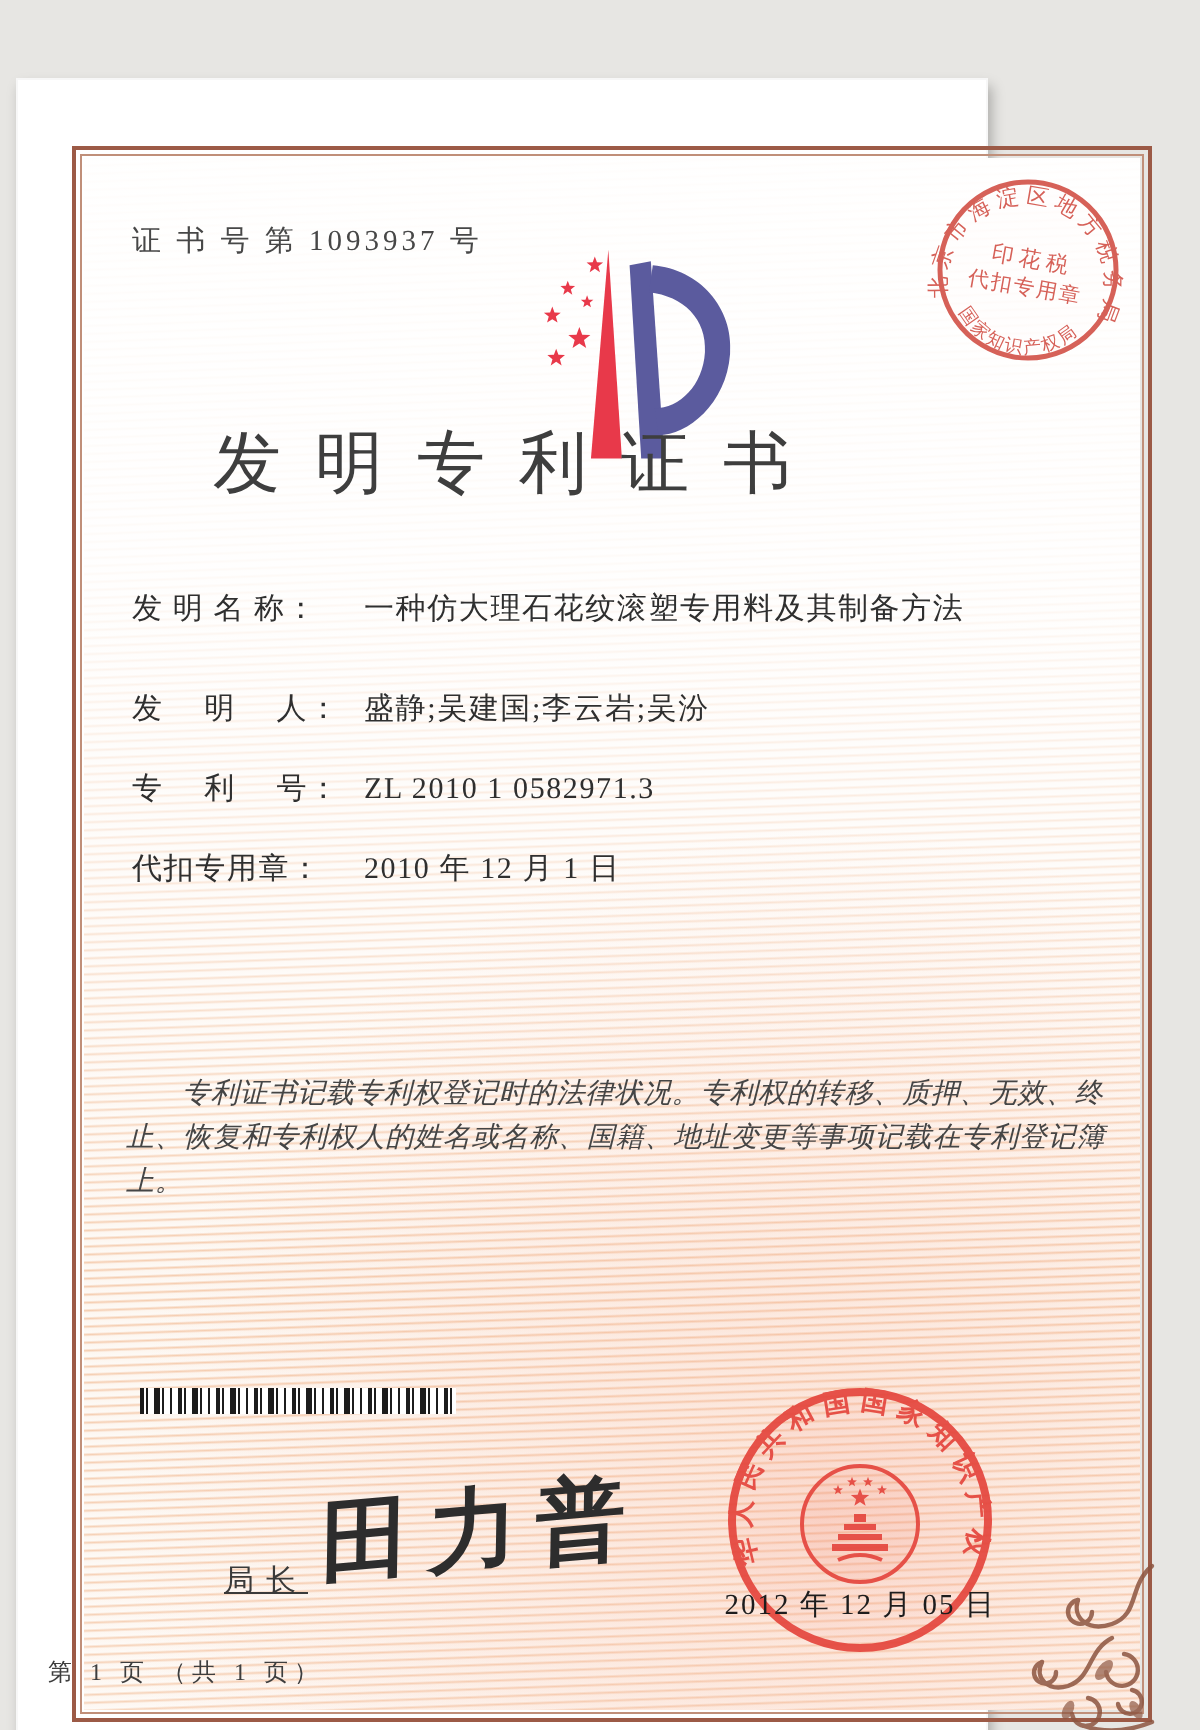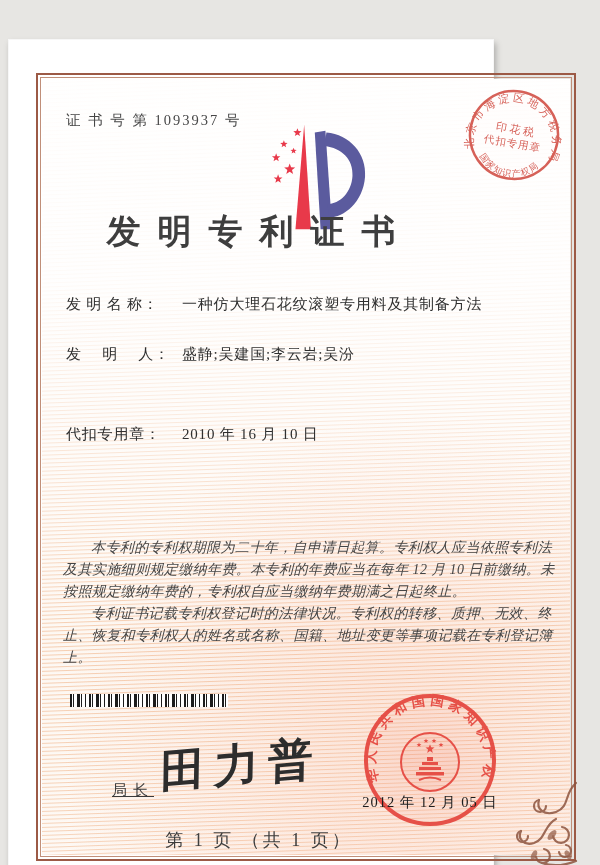--- a/index.html
+++ b/index.html
@@ -23,21 +23,21 @@
     position:absolute; inset:1px;
     background:
       radial-gradient(circle at 70% 88%, rgba(248,170,140,.28), transparent 45%),
       linear-gradient(180deg, rgba(255,255,255,.97) 0%, rgba(255,255,255,.92) 26%,
         rgba(255,255,255,.55) 50%, rgba(255,255,255,.18) 72%, rgba(255,255,255,.28) 100%),
       repeating-linear-gradient(178deg, #f3c3a0 0px, #fdf4ec 1px, #fdf8f3 3px, #f3c3a0 4px);
   }
   .abs { position:absolute; }
 
   .cert-no { left:58px; top:72px; font-size:14.5px; color:#474747; letter-spacing:2px; }
-  .title { left:0; right:0; top:170px; text-align:center; font-size:34px; font-weight:700;
+  .title { left:0; right:0; top:170px; text-align:center; font-size:34px; font-weight:400;
            color:#3e3e3e; letter-spacing:17px; text-indent:17px; }
   .frow { position:absolute; left:58px; font-size:15px; color:#2f2f2f; letter-spacing:.8px; white-space:nowrap; }
   .frow .flabel { display:inline-block; min-width:110px; }
   .frow .fvalue { margin-left:6px; }
 
   .bodytext { left:55px; top:498px; width:496px; font-size:14px; line-height:22px;
               font-style:italic; color:#454545; }
   .bodytext p { text-indent:2em; letter-spacing:.4px; }
 
   .barcode { left:62px; top:655px; width:158px; height:13px;
@@ -53,21 +53,21 @@
 
   .seal-svg { left:352px; top:651px; width:140px; height:140px; opacity:.9; }
   .seal-date { left:350px; top:754px; width:144px; text-align:center; font-size:14.5px;
                color:#1d1d1d; letter-spacing:1px; z-index:5; }
 
   .stamp-svg { left:456px; top:46px; width:100px; height:100px; opacity:.85;
                transform:rotate(10deg); }
 
   .flourish-svg { left:496px; top:740px; width:80px; height:92px; opacity:.85; }
 
-  .footer { left:16px; right:0; top:789px; text-align:center; font-size:18px;
+  .footer { left:16px; right:0; top:789px; font-size:12px;
             color:#3e3e3e; letter-spacing:3px; }
 
   .logo-svg { left:240px; top:82px; width:122px; height:114px; }
   svg text { font-family:"Liberation Serif","DejaVu Serif",serif; }
 </style>
 </head>
 <body>
 
 <div class="stage">
   <div class="paper">
@@ -111,26 +111,28 @@
     </svg>
 
     <div class="abs title">发明专利证书</div>
 
     <div class="frow" style="top:256px">
       <span class="flabel">发 明 名 称：</span><span class="fvalue">一种仿大理石花纹滚塑专用料及其制备方法</span>
     </div>
     <div class="frow" style="top:306px">
       <span class="flabel">发　 明　 人：</span><span class="fvalue">盛静;吴建国;李云岩;吴汾</span>
     </div>
+    <div class="frow" style="top:346px">
+      <span class="flabel">专　 利　 号：</span><span class="fvalue">ZL 2010 1 0582971.3</span>
+    </div>
     <div class="frow" style="top:386px">
-      <span class="flabel">代扣专用章：</span><span class="fvalue">2010 年 16 月 10 日</span>
+      <span class="flabel">代扣专用章：</span><span class="fvalue">2010 年 12 月 1 日</span>
     </div>
 
     <div class="abs bodytext">
-      <p>本专利的专利权期限为二十年，自申请日起算。专利权人应当依照专利法及其实施细则规定缴纳年费。本专利的年费应当在每年 12 月 10 日前缴纳。未按照规定缴纳年费的，专利权自应当缴纳年费期满之日起终止。</p>
       <p>专利证书记载专利权登记时的法律状况。专利权的转移、质押、无效、终止、恢复和专利权人的姓名或名称、国籍、地址变更等事项记载在专利登记簿上。</p>
     </div>
 
     <div class="abs barcode"></div>
 
     <div class="abs sig-title">局长</div>
     <div class="abs sig-name">田力普</div>
 
     <svg class="abs seal-svg" viewBox="0 0 140 140">
       <circle cx="70" cy="70" r="64" fill="rgba(235,85,70,.06)" stroke="#e4423a" stroke-width="4"></circle>

